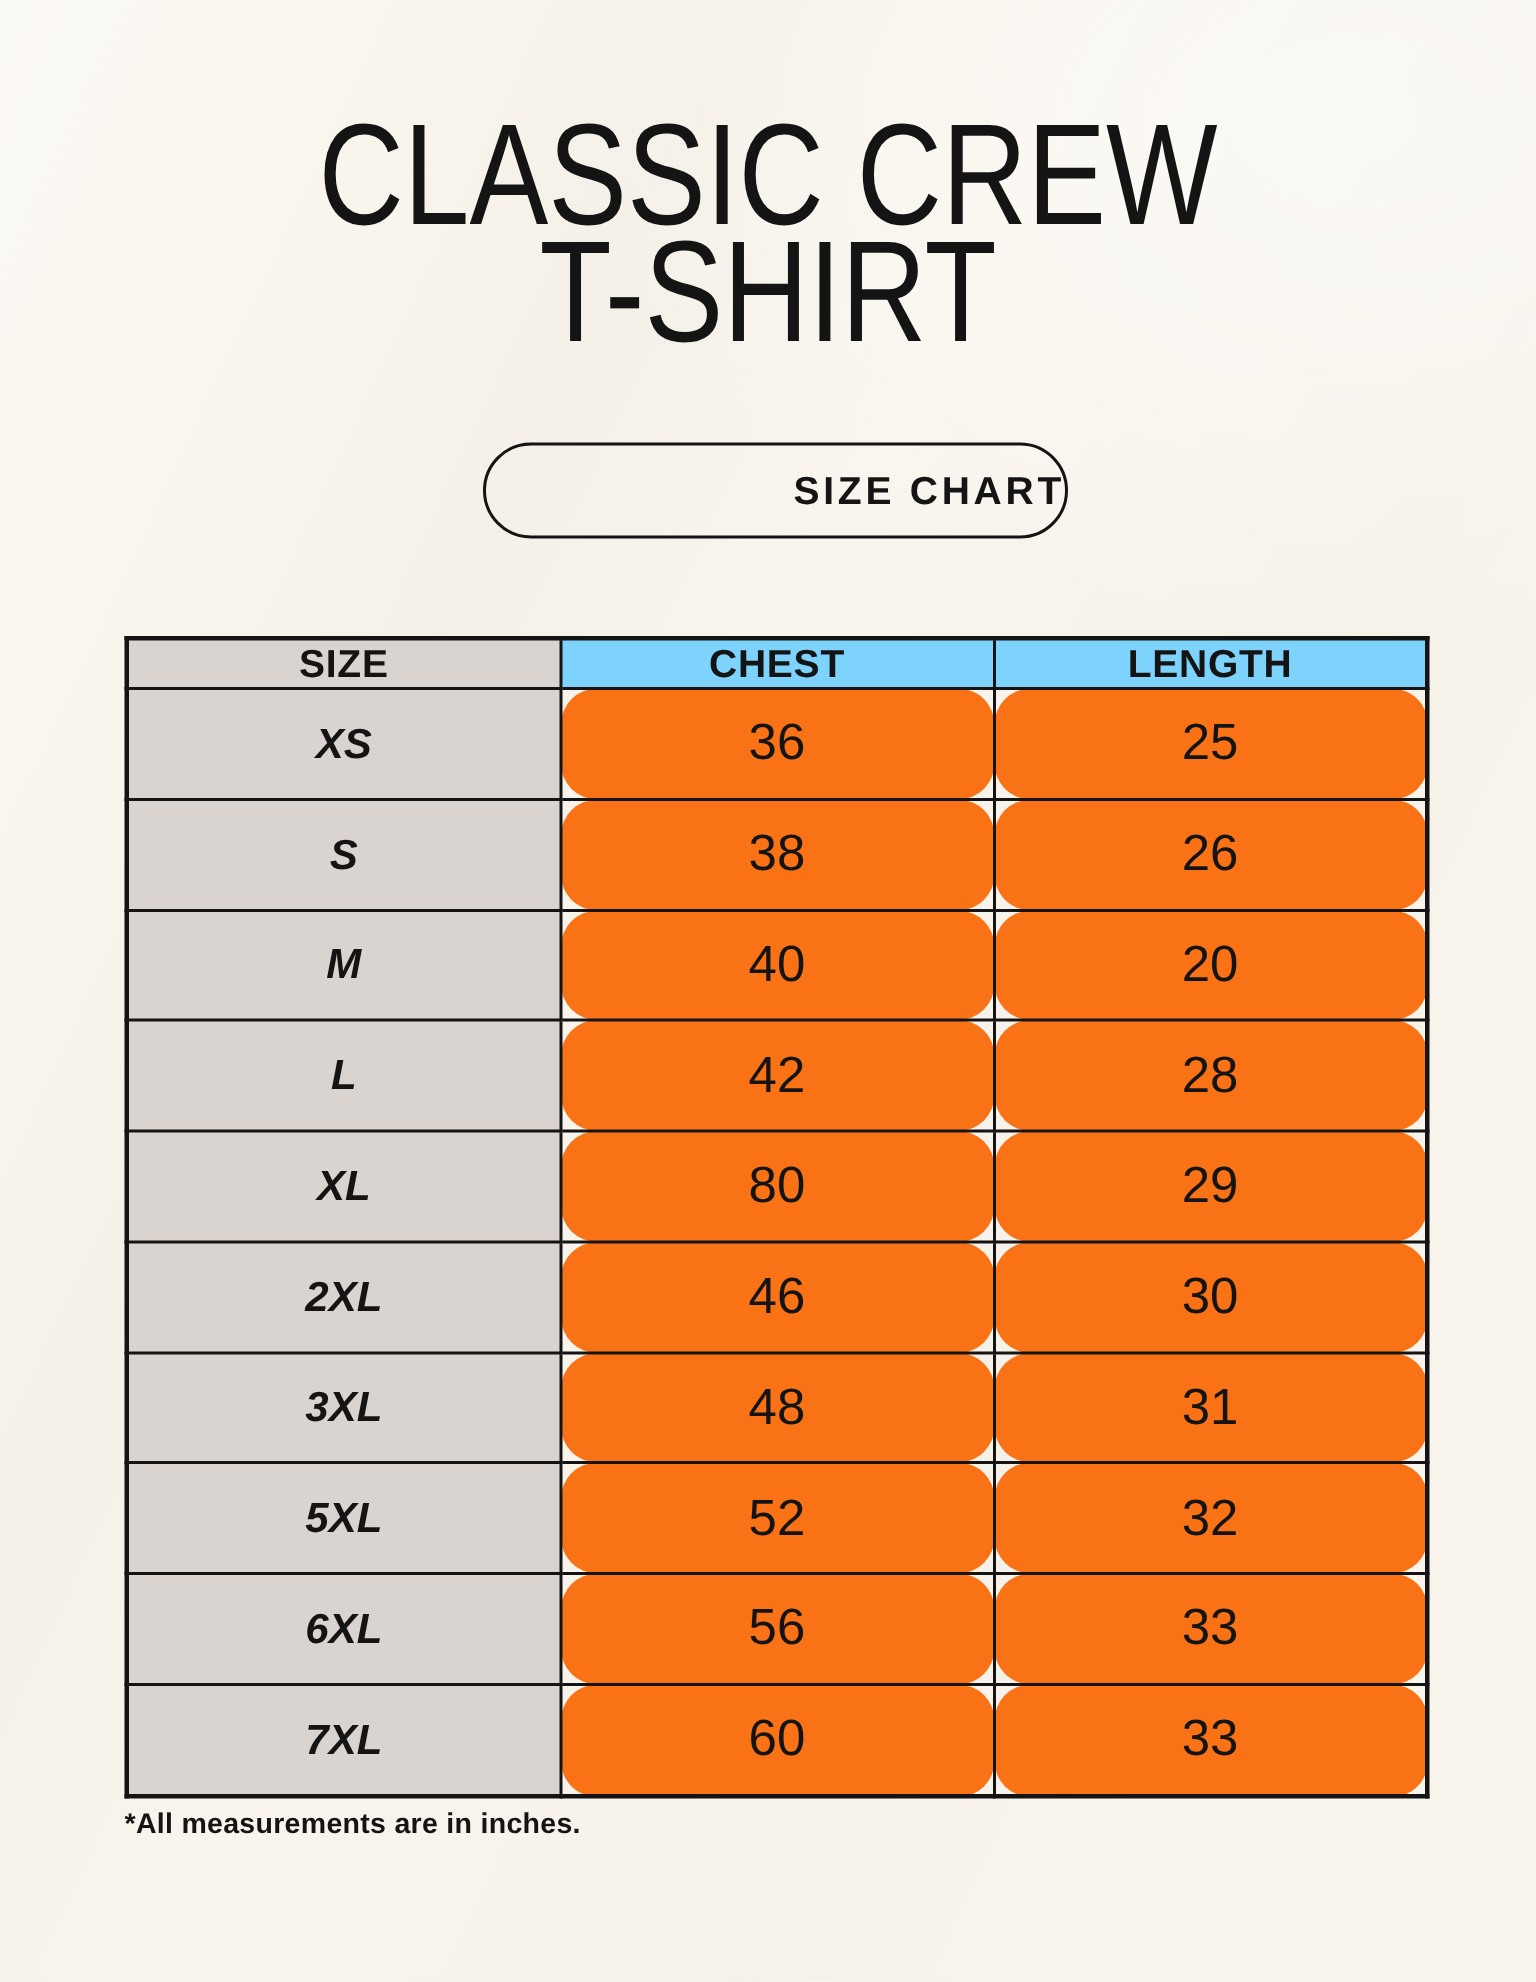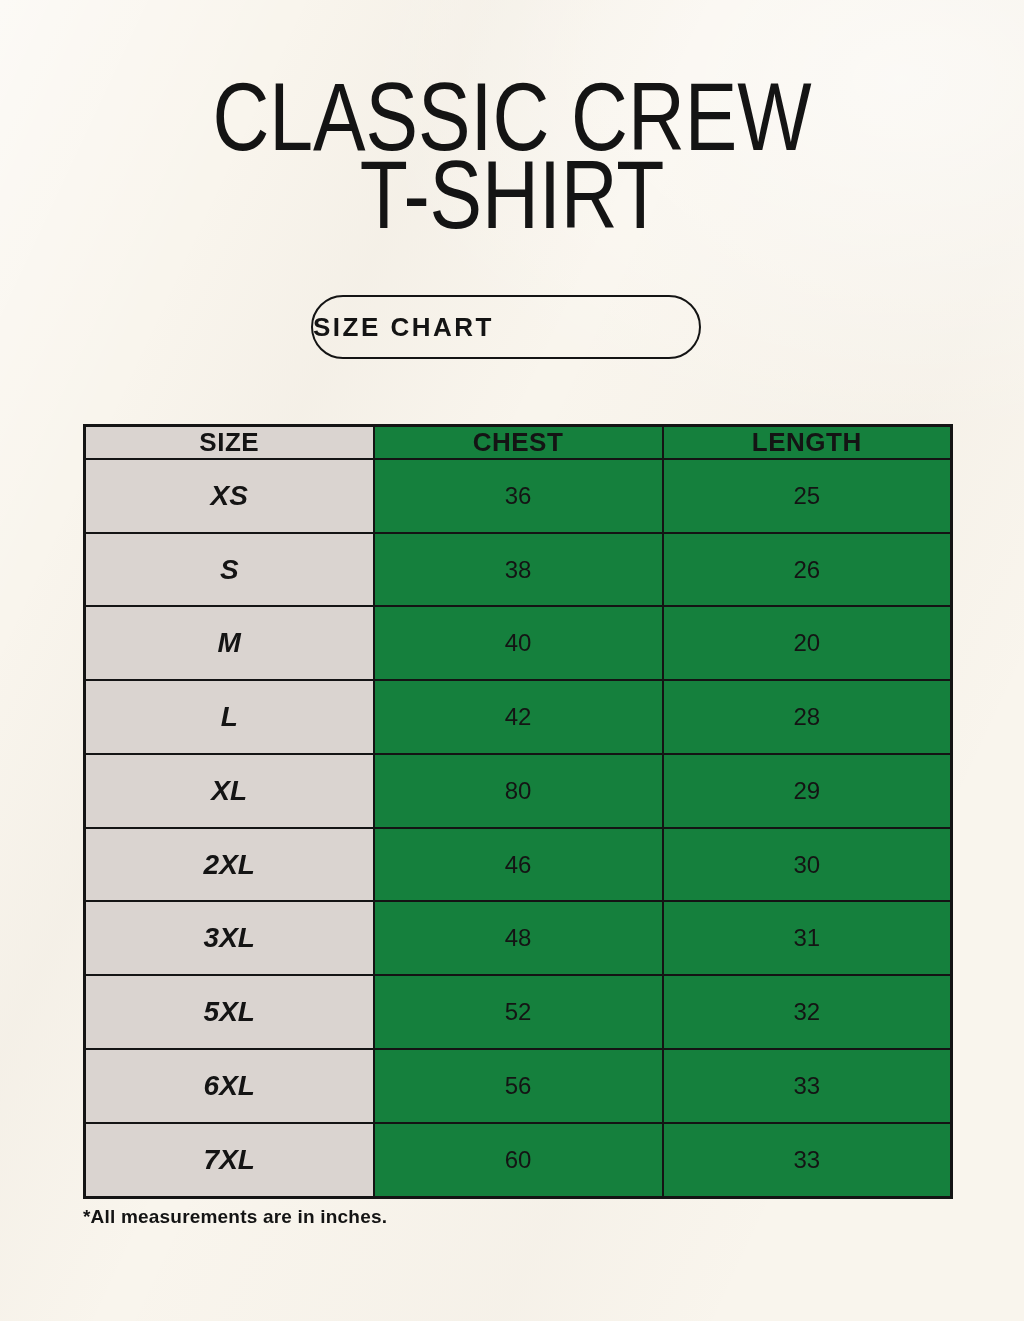--- a/index.html
+++ b/index.html
@@ -38,31 +38,31 @@
     line-height: 78px;
     font-weight: 500;
     letter-spacing: 0px;
     transform: scaleX(0.82);
     transform-origin: 50% 0;
     color: #141414;
     white-space: nowrap;
   }
   .badge {
     position: absolute;
-    left: 311px;
+    left: 322px;
     top: 295px;
     width: 390px;
     height: 64px;
     box-sizing: border-box;
     border: 2.5px solid #141414;
     border-radius: 34px;
     background: transparent;
     display: flex;
     align-items: center;
-    justify-content: flex-start;
+    justify-content: flex-end;
     font-size: 26px;
     font-weight: 700;
     letter-spacing: 2.5px;
     color: #141414;
   }
   .table-wrap {
     position: absolute;
     left: 83px;
     top: 424px;
   }
@@ -82,26 +82,27 @@
   }
   table.size-table th {
     font-size: 26px;
     font-weight: 700;
     letter-spacing: 0.5px;
   }
   th.col-size, td.col-size {
     background: #dad4d0;
   }
   th.col-accent {
-    background: #15803d;
+    background: #7dd3fc;
   }
   td.col-num {
-    background: #15803d;
-    font-size: 24px;
+    background: #f97316;
+    font-size: 34px;
     font-weight: 400;
+    border-radius: 24px;
   }
   td.col-size {
     font-size: 28px;
     font-weight: 700;
     font-style: italic;
   }
   .footnote {
     position: absolute;
     left: 83px;
     top: 1206px;

